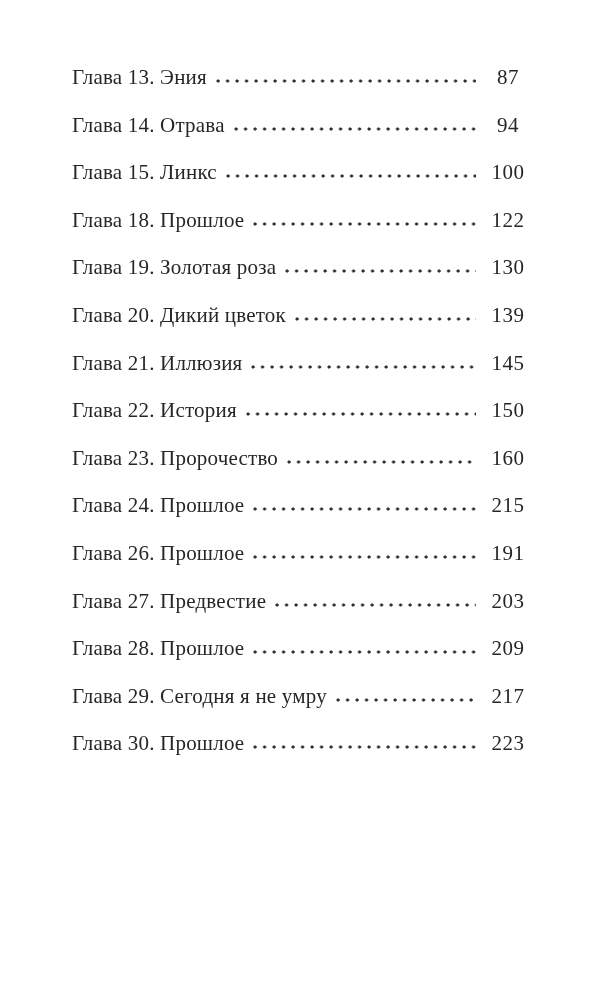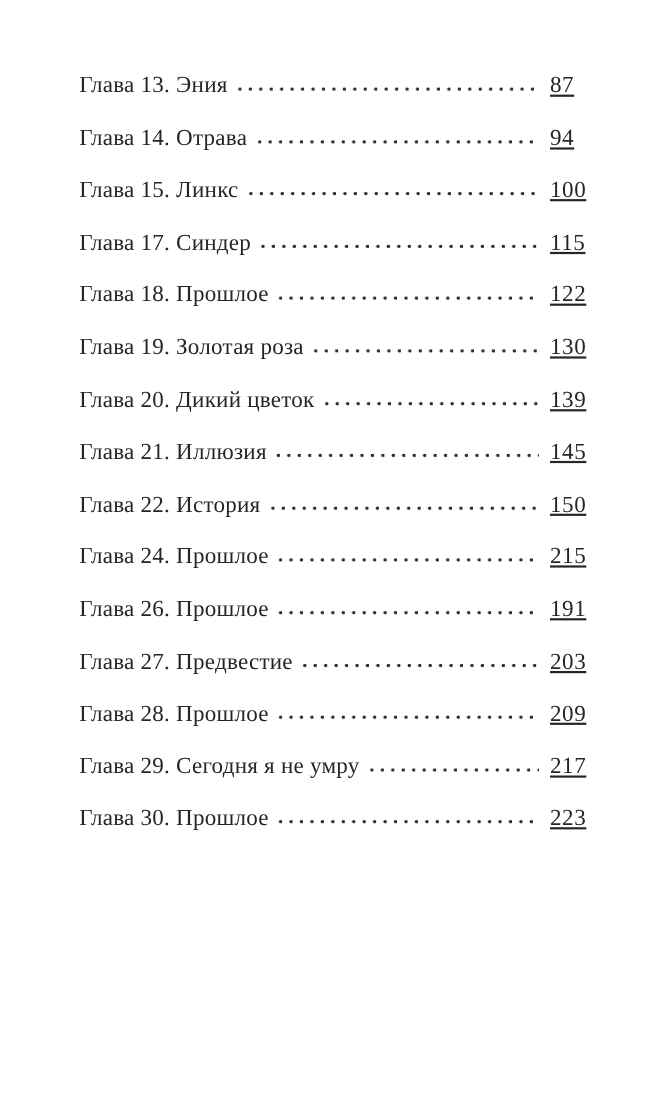--- a/index.html
+++ b/index.html
@@ -10,21 +10,21 @@
   .book-page {
     position: relative;
     width: 600px;
     height: 1000px;
     background: #ffffff;
     overflow: hidden;
     font-family: "Liberation Serif", "DejaVu Serif", serif;
     color: #262626;
   }
   .toc {
-    padding: 64px 56px 0 72px;
+    padding: 64px 70px 0 72px;
   }
   .toc-row {
     display: flex;
     align-items: baseline;
     height: 47.6px;
     font-size: 21px;
     line-height: 26px;
     white-space: nowrap;
   }
   .toc-title {
@@ -37,23 +37,22 @@
     margin: 0 10px 0 9px;
     
     background-image: radial-gradient(circle at 2px 3px, #2e2e2e 1.35px, rgba(0,0,0,0) 1.8px);
     background-size: 9.5px 6px;
     background-repeat: repeat-x;
     background-position: left bottom;
   }
   .toc-pagenum {
     flex: 0 0 auto;
     min-width: 44px;
-    text-align: left;
+    text-align: center;
     letter-spacing: 0.5px;
-    text-decoration: underline;
   }
 </style>
 </head>
 <body>
 
 <div class="book-page">
   <div class="toc">
 
     <div class="toc-row">
       <span class="toc-title">Глава 13. Эния</span>
@@ -67,25 +66,20 @@
       <span class="toc-pagenum">94</span>
     </div>
 
     <div class="toc-row">
       <span class="toc-title">Глава 15. Линкс</span>
       <span class="toc-dots"></span>
       <span class="toc-pagenum">100</span>
     </div>
 
 
-    <div class="toc-row">
-      <span class="toc-title">Глава 17. Синдер</span>
-      <span class="toc-dots"></span>
-      <span class="toc-pagenum">115</span>
-    </div>
 
     <div class="toc-row">
       <span class="toc-title">Глава 18. Прошлое</span>
       <span class="toc-dots"></span>
       <span class="toc-pagenum">122</span>
     </div>
 
     <div class="toc-row">
       <span class="toc-title">Глава 19. Золотая роза</span>
       <span class="toc-dots"></span>
@@ -103,20 +97,25 @@
       <span class="toc-dots"></span>
       <span class="toc-pagenum">145</span>
     </div>
 
     <div class="toc-row">
       <span class="toc-title">Глава 22. История</span>
       <span class="toc-dots"></span>
       <span class="toc-pagenum">150</span>
     </div>
 
+    <div class="toc-row">
+      <span class="toc-title">Глава 23. Пророчество</span>
+      <span class="toc-dots"></span>
+      <span class="toc-pagenum">160</span>
+    </div>
 
     <div class="toc-row">
       <span class="toc-title">Глава 24. Прошлое</span>
       <span class="toc-dots"></span>
       <span class="toc-pagenum">215</span>
     </div>
 
 
     <div class="toc-row">
       <span class="toc-title">Глава 26. Прошлое</span>

